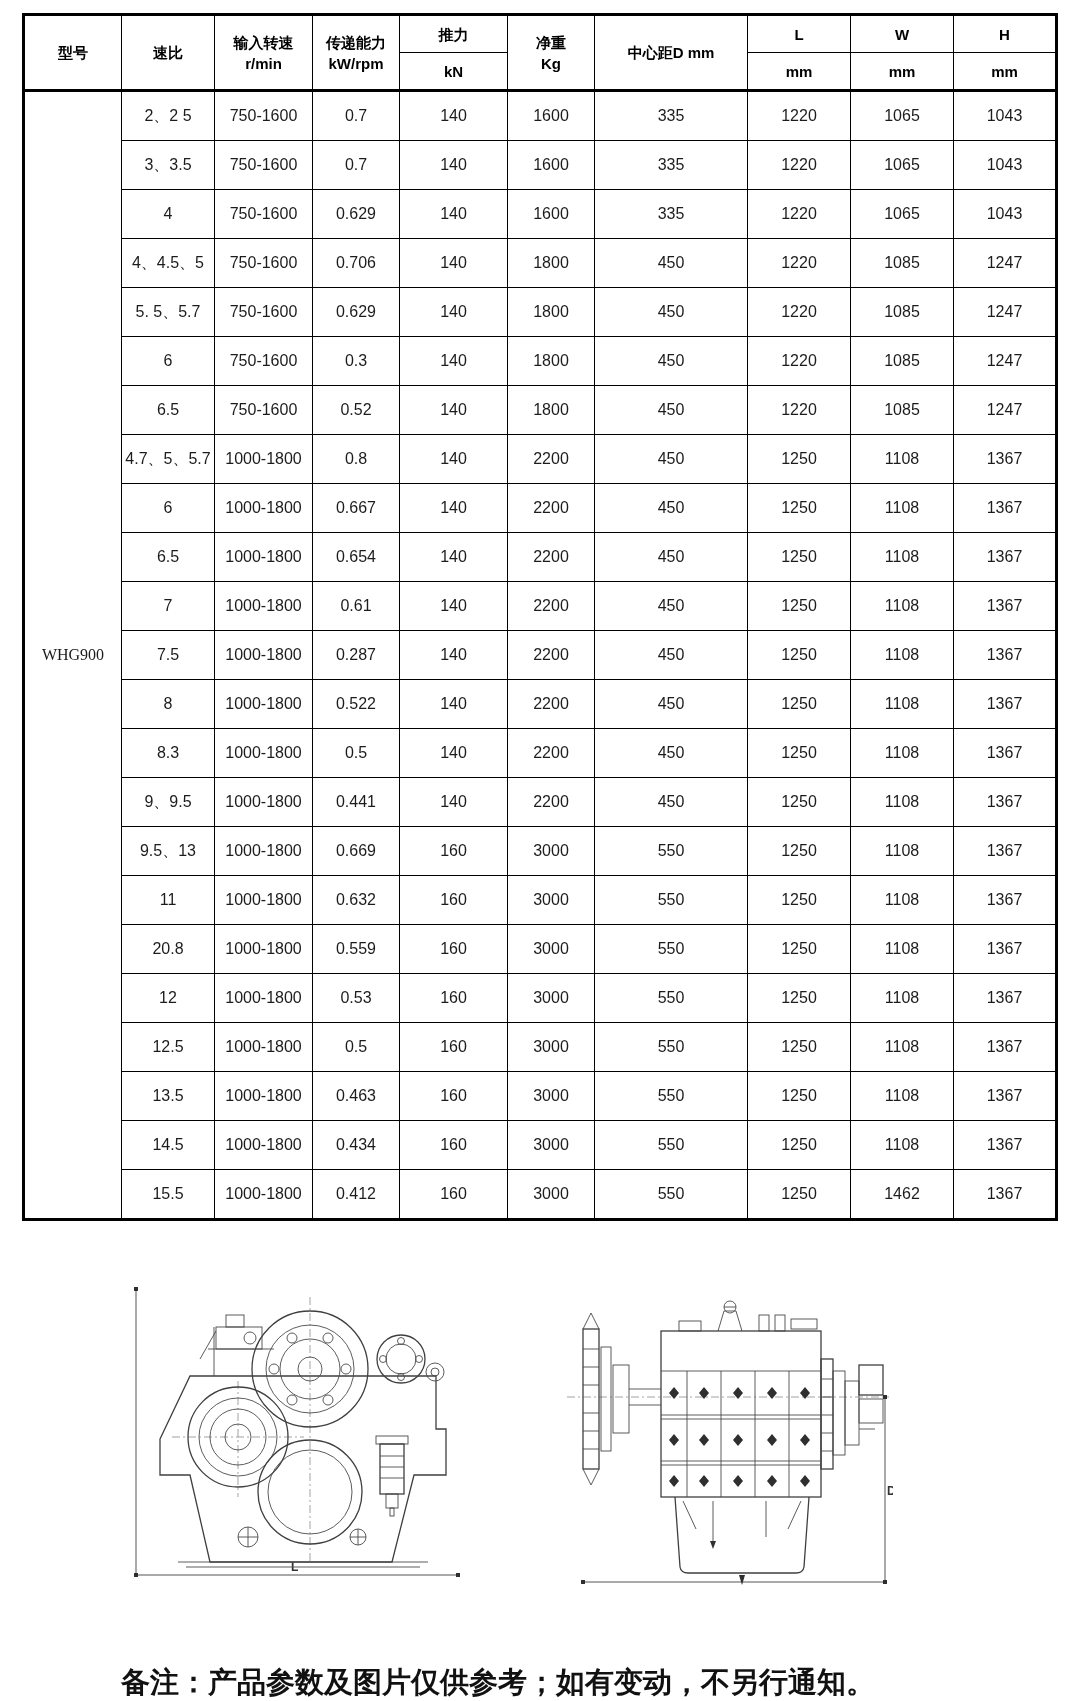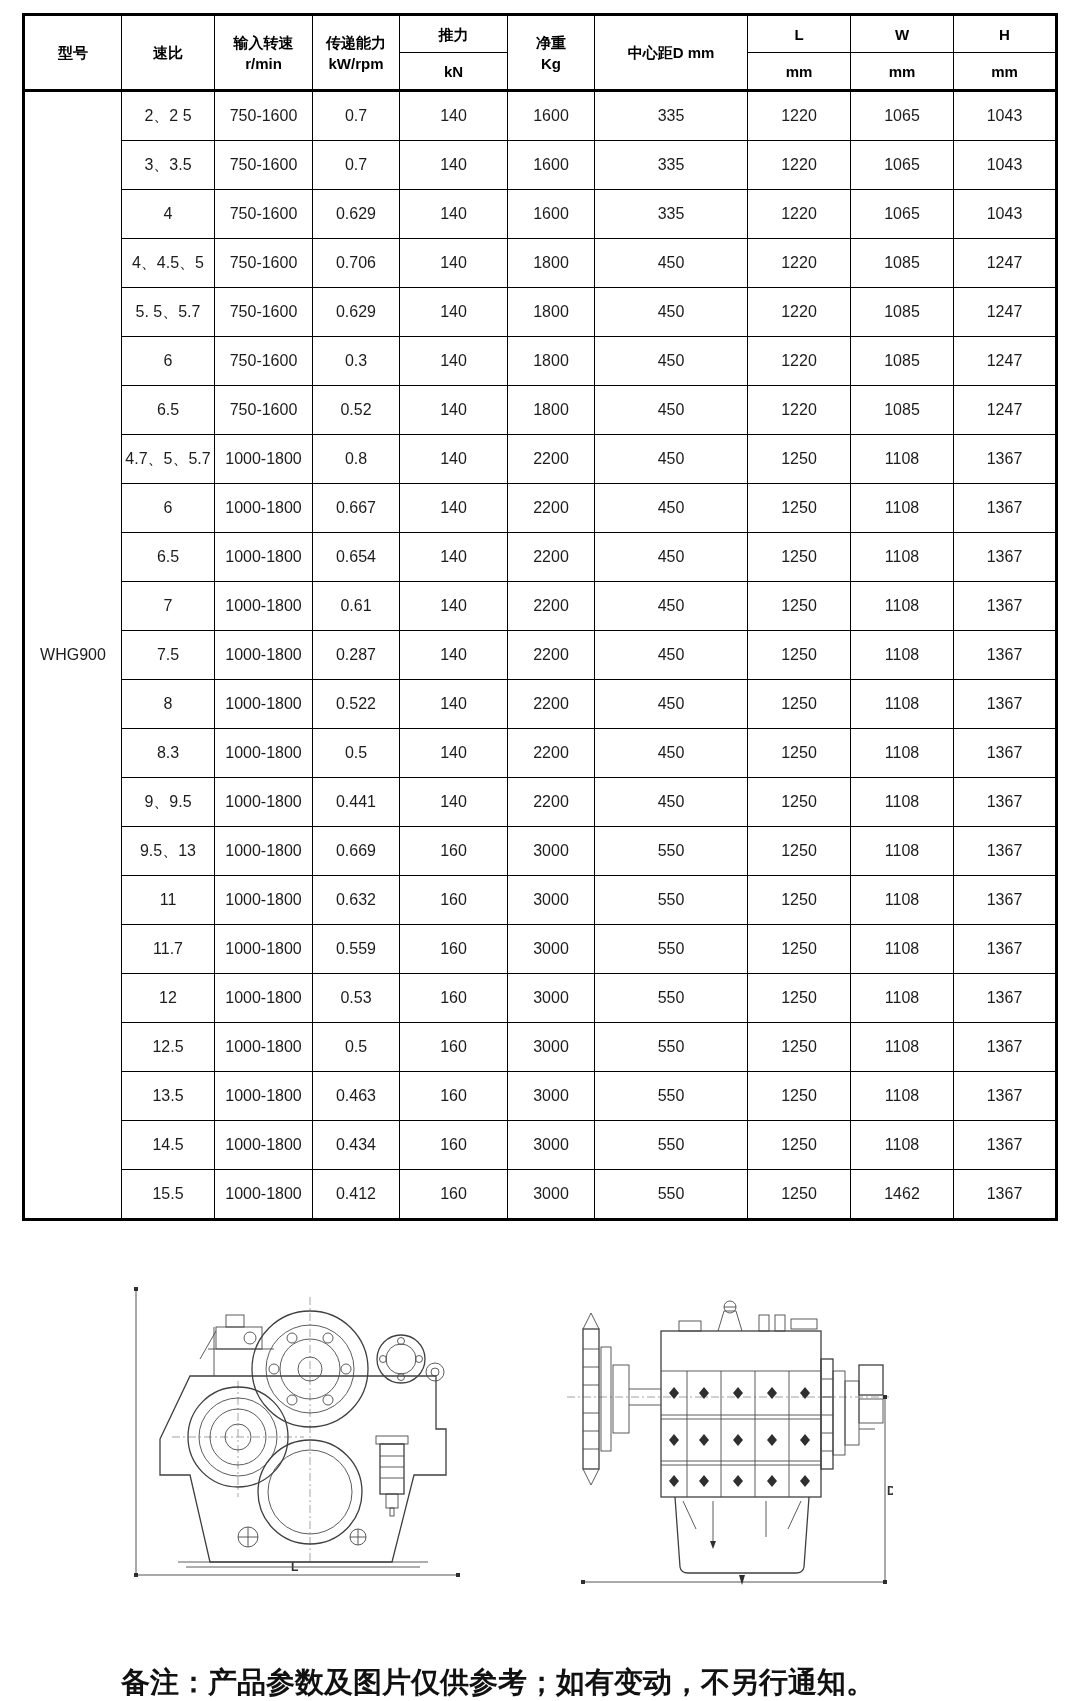--- a/index.html
+++ b/index.html
@@ -5,21 +5,21 @@
   html,body { margin:0; padding:0; background:#fff; }
   body { width:1080px; font-family:"Liberation Sans","DejaVu Sans",sans-serif; }
   .sheet { position:relative; width:1080px; min-height:1701px; background:#fff; overflow:hidden; }
 
   table.spec { border-collapse:collapse; table-layout:fixed; margin:13px 0 0 22px; width:1033px; border:3px solid #000; }
   .spec th, .spec td { border:1px solid #000; text-align:center; vertical-align:middle; padding:0; overflow:hidden; }
   .spec thead { border-bottom:3px solid #000; }
   .spec thead th { font-weight:bold; font-size:15px; color:#000; height:36px; line-height:1.4; }
   .spec thead th.hdr-span { border-bottom:3px solid #000; }
   .spec tbody td { font-size:16px; color:#1c1c1c; height:48px; font-weight:normal; }
-  .model-cell { font-size:16px; color:#1c1c1c; }
+  .model-cell { font-size:16px; color:#1c1c1c;font-family:Liberation Serif, serif; }
 
   .drawings { margin-top:58px; display:flex; justify-content:center; align-items:flex-start; gap:85px; transform:translateX(-30px); }
   .drawings svg { display:block; }
   .draw { stroke:#3f3f3f; fill:none; stroke-width:1.3; }
   .thin { stroke:#4a4a4a; fill:none; stroke-width:0.9; }
   .cline { stroke:#8a8a8a; fill:none; stroke-width:0.8; stroke-dasharray:8 3 2 3; }
   .dim  { stroke:#555; fill:none; stroke-width:1; }
   .solid { fill:#2f2f2f; stroke:none; }
   .dimtext { fill:#333; font-size:12px; font-weight:bold; font-family:"Liberation Sans",sans-serif; }
 
@@ -272,21 +272,21 @@
     <td>0.632</td>
     <td>160</td>
     <td>3000</td>
     <td>550</td>
     <td>1250</td>
     <td>1108</td>
     <td>1367</td>
   </tr>
 
   <tr>
-    <td>11.7</td>
+    <td>20.8</td>
     <td>1000-1800</td>
     <td>0.559</td>
     <td>160</td>
     <td>3000</td>
     <td>550</td>
     <td>1250</td>
     <td>1108</td>
     <td>1367</td>
   </tr>
 

